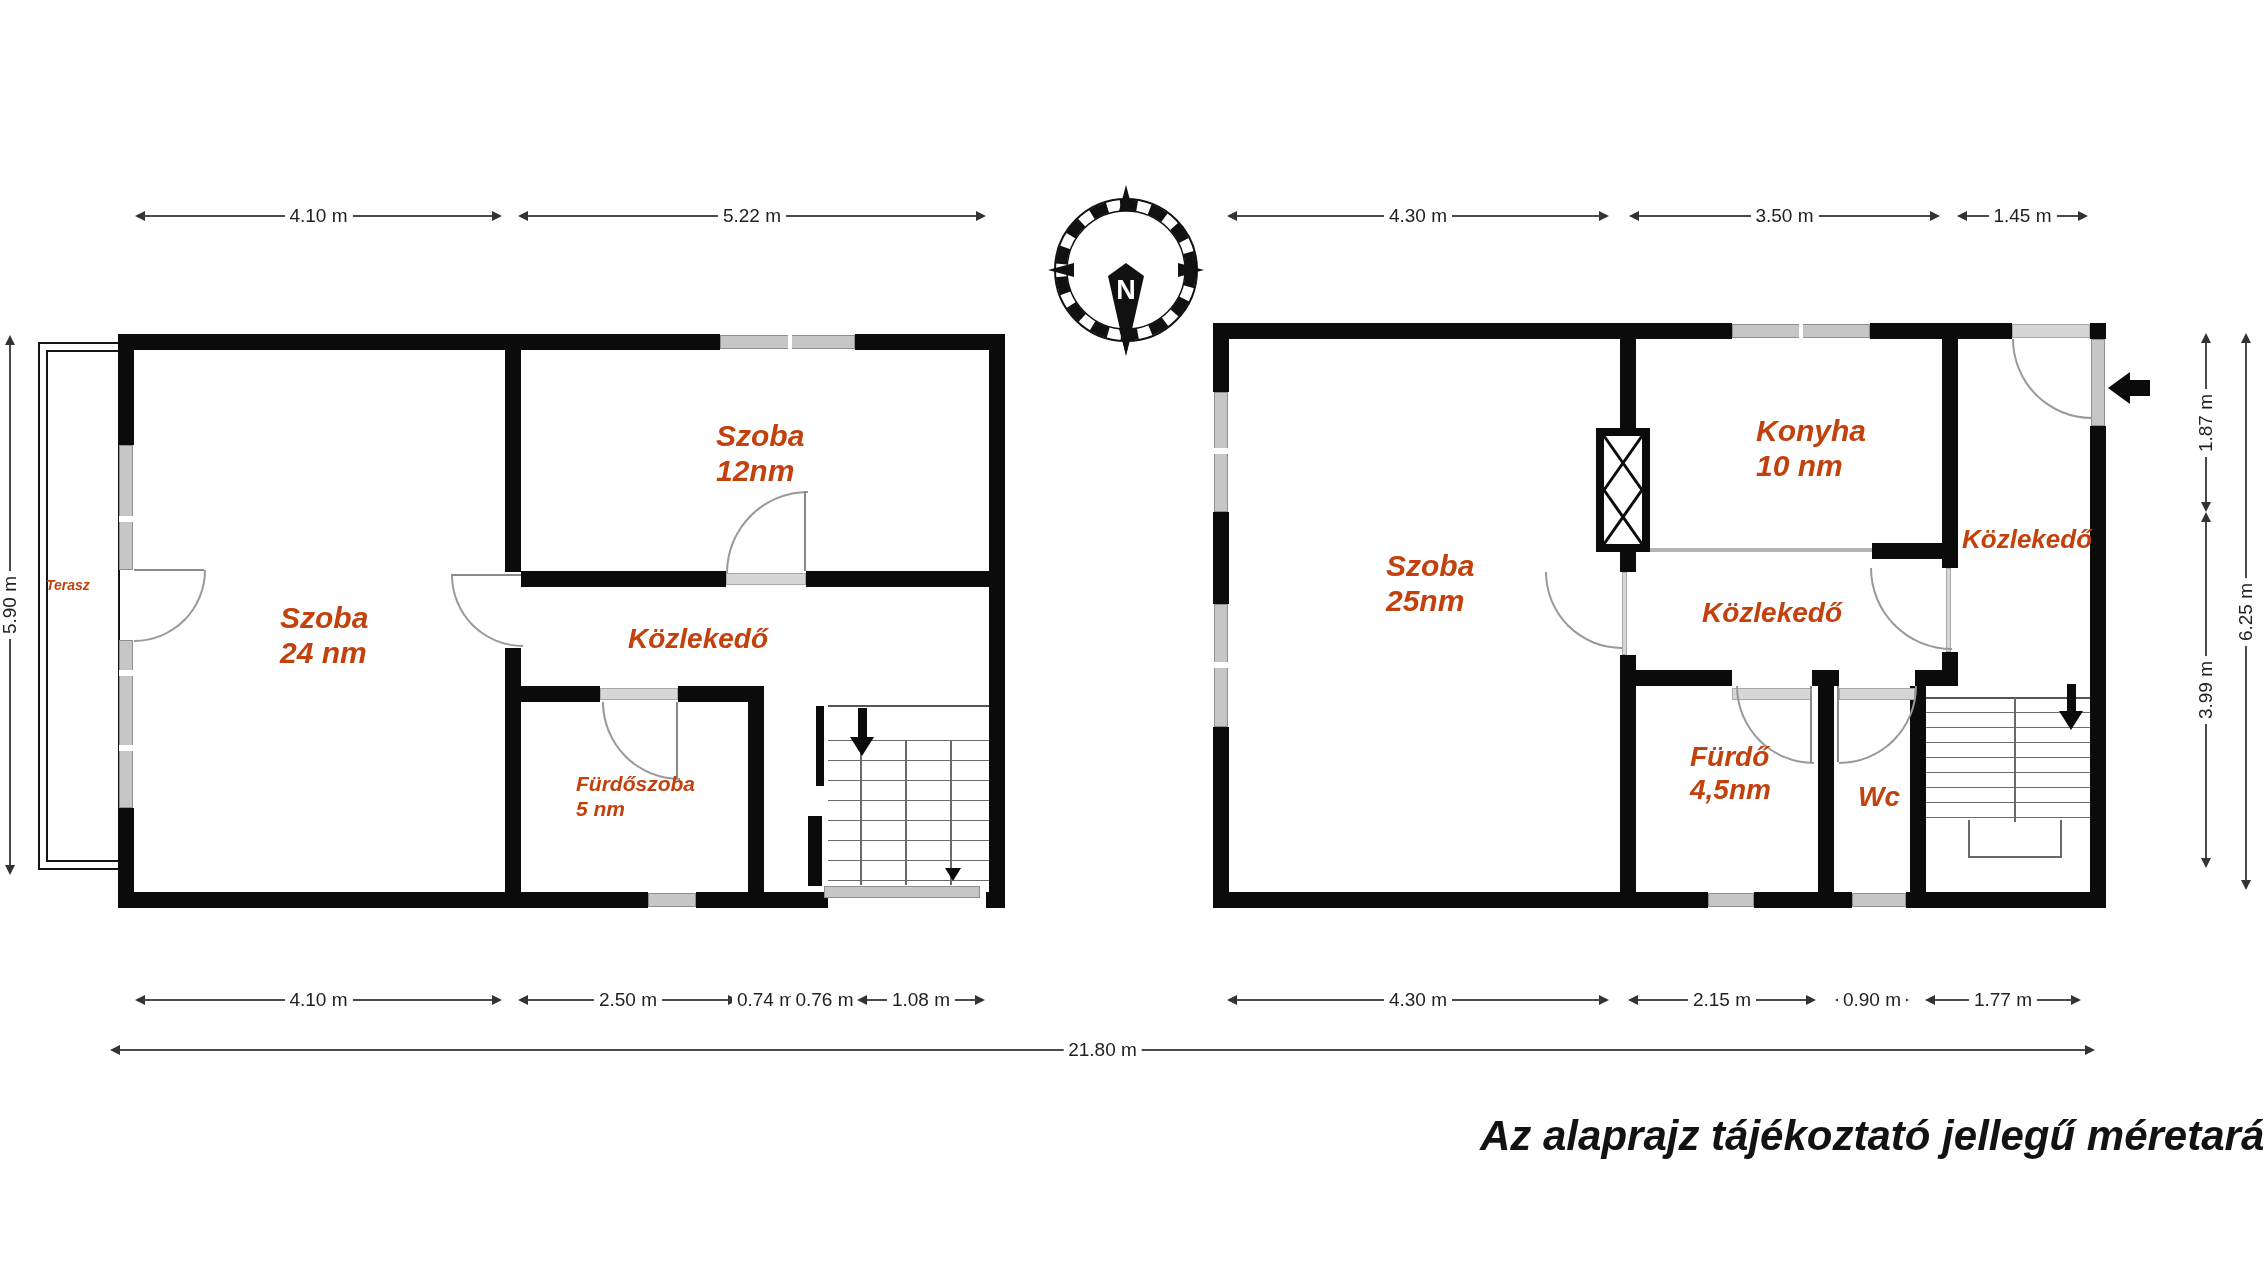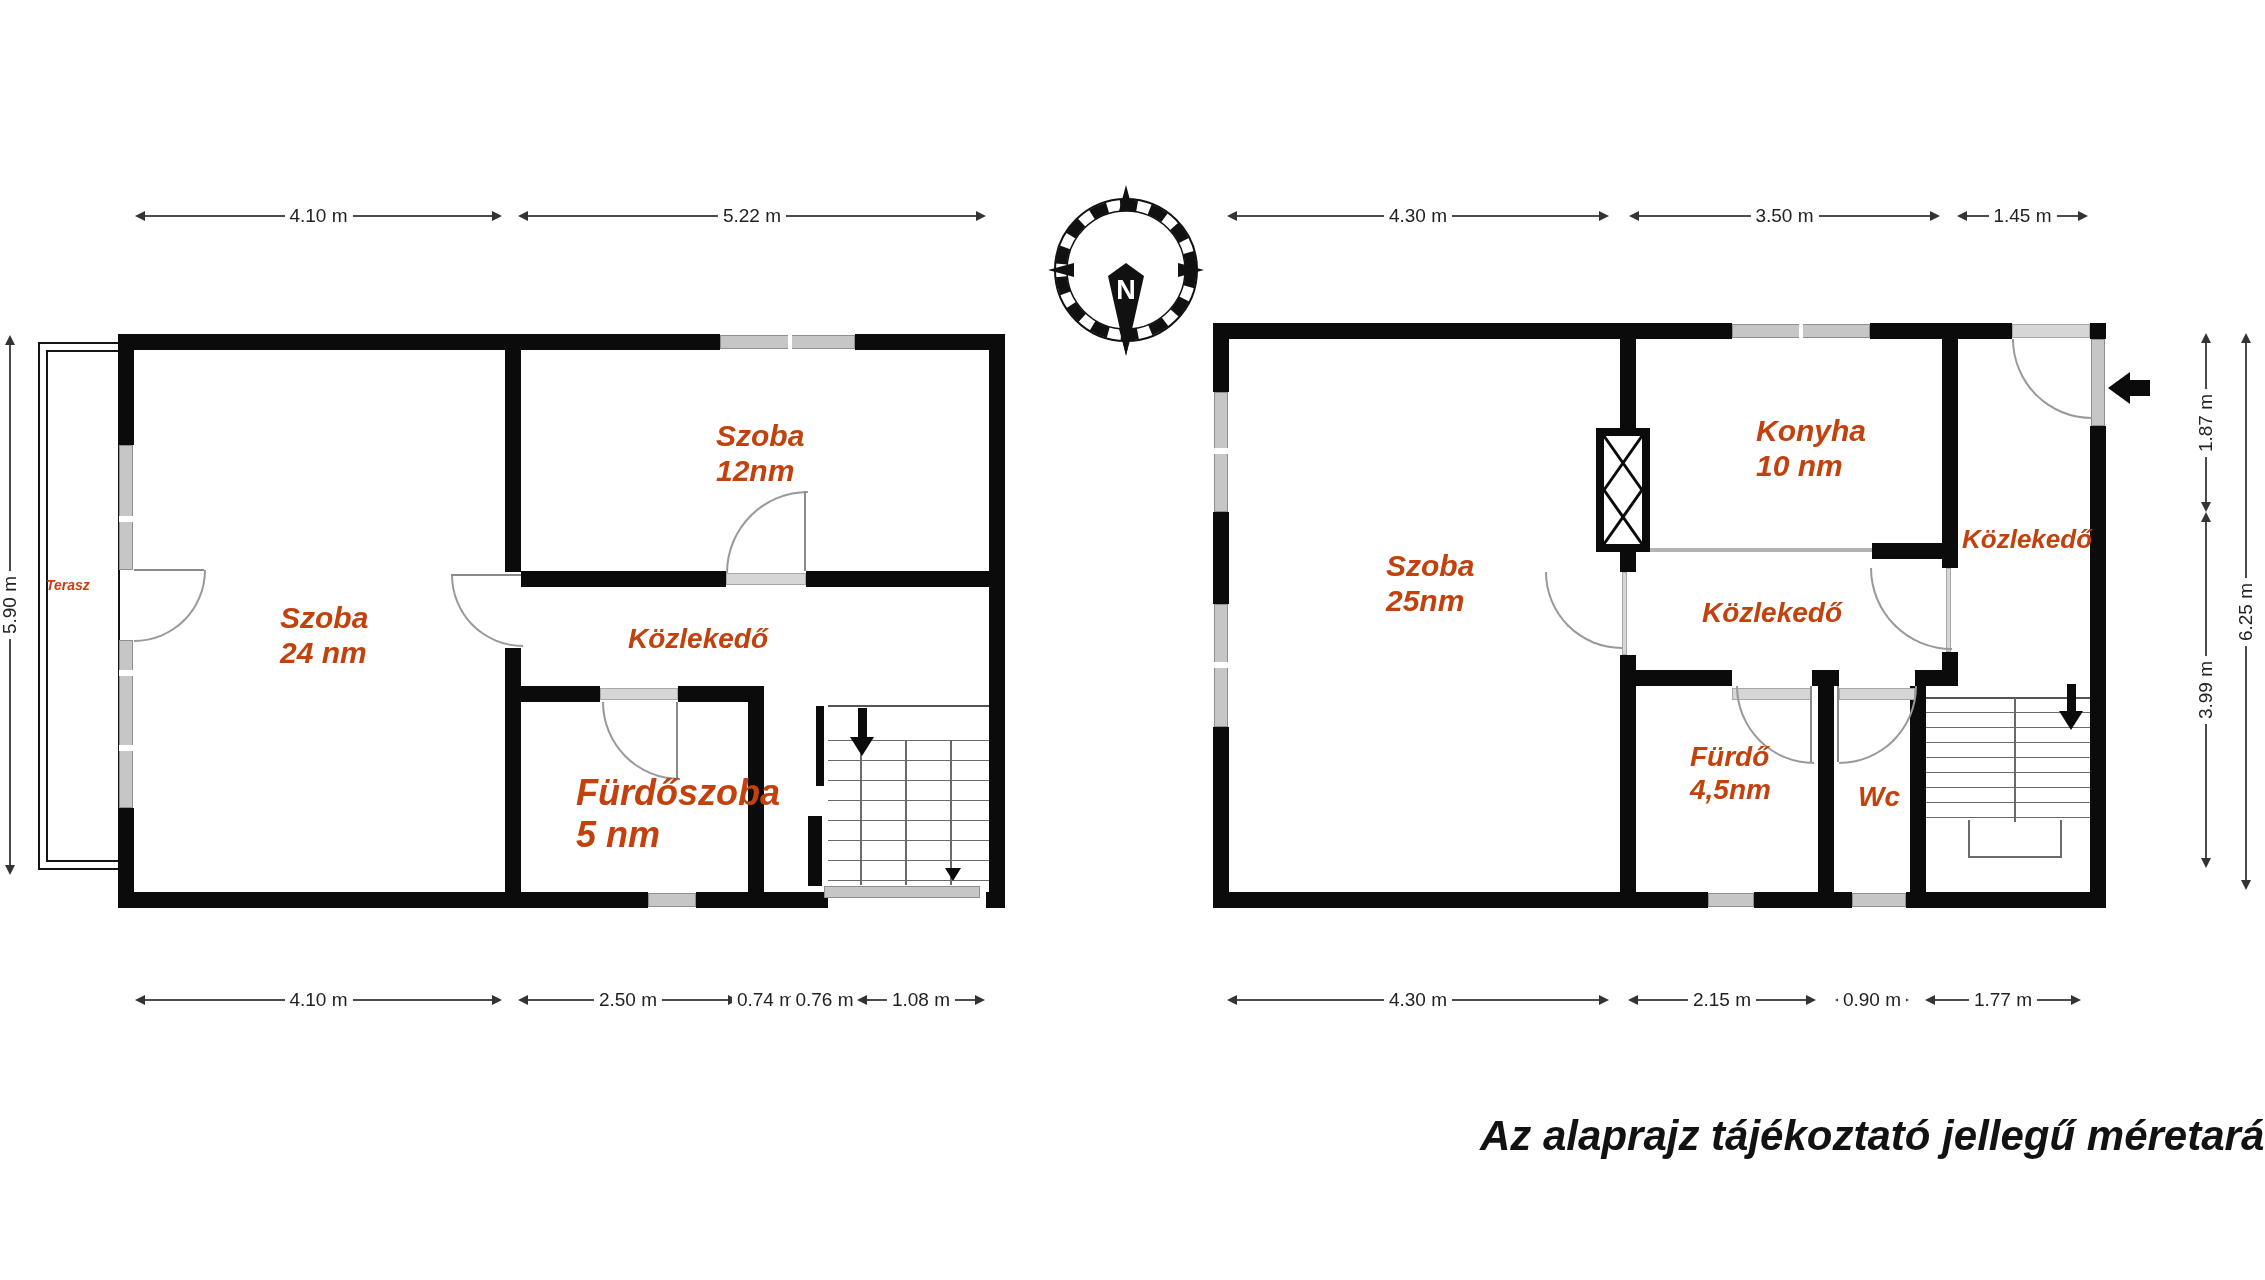--- a/index.html
+++ b/index.html
@@ -213,20 +213,26 @@
         <div class="ah ah-l"></div>
         <div class="ah ah-r"></div>
         <span class="dim-label">0.90 m</span>
       </div>
       <div class="dim" style="left: 1925px; top: 990px; width: 156px; height: 20px;">
         <div class="dim-line-h"></div>
         <div class="ah ah-l"></div>
         <div class="ah ah-r"></div>
         <span class="dim-label">1.77 m</span>
       </div>
+      <div class="dim" style="left: 110px; top: 1040px; width: 1985px; height: 20px;">
+        <div class="dim-line-h"></div>
+        <div class="ah ah-l"></div>
+        <div class="ah ah-r"></div>
+        <span class="dim-label">21.80 m</span>
+      </div>
       <div class="dim" style="left: 0px; top: 335px; width: 20px; height: 540px;">
         <div class="dim-line-v"></div>
         <div class="ah ah-u"></div>
         <div class="ah ah-d"></div>
         <span class="dim-label vert">5.90 m</span>
       </div>
       <div class="dim" style="left: 2196px; top: 333px; width: 20px; height: 179px;">
         <div class="dim-line-v"></div>
         <div class="ah ah-u"></div>
         <div class="ah ah-d"></div>
@@ -279,21 +285,21 @@
     <div>Szoba</div>
     <div>24 nm</div>
   </div>
   <div class="room-label" style="left:716px;top:418px;font-size:30px;">
     <div>Szoba</div>
     <div>12nm</div>
   </div>
   <div class="room-label" style="left:628px;top:622px;font-size:28px;">
     <span>Közlekedő</span>
   </div>
-  <div class="room-label" style="left:576px;top:772px;font-size:36px;">
+  <div class="room-label" style="left:576px;top:772px;font-size:21px;">
     <div>Fürdőszoba</div>
     <div>5 nm</div>
   </div>
 
   <div class="room-label" style="left:1386px;top:548px;font-size:30px;">
     <div>Szoba</div>
     <div>25nm</div>
   </div>
   <div class="room-label" style="left:1756px;top:413px;font-size:30px;">
     <div>Konyha</div>

